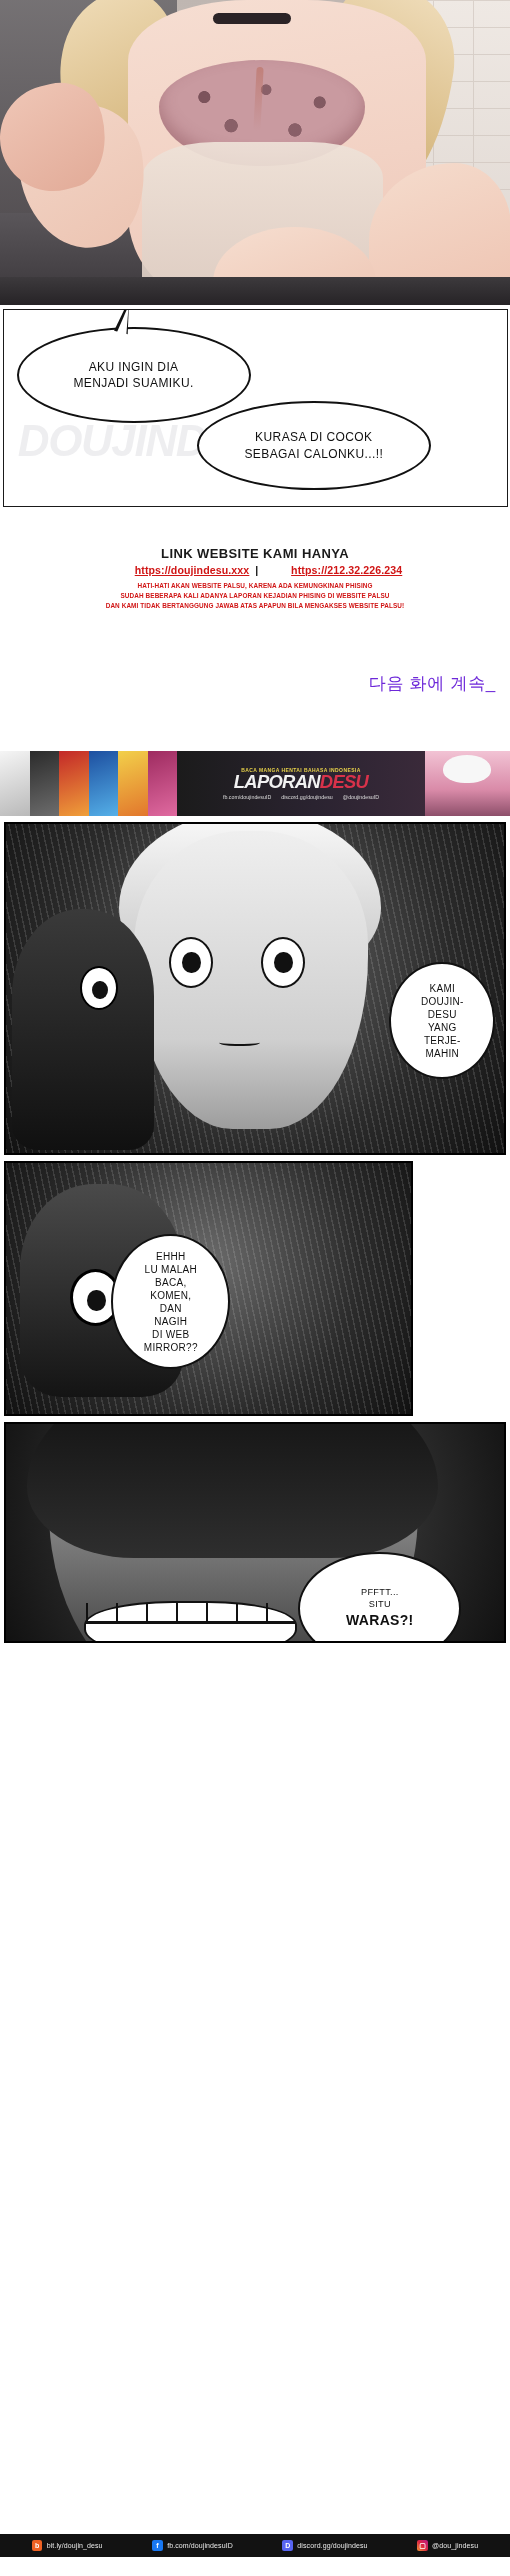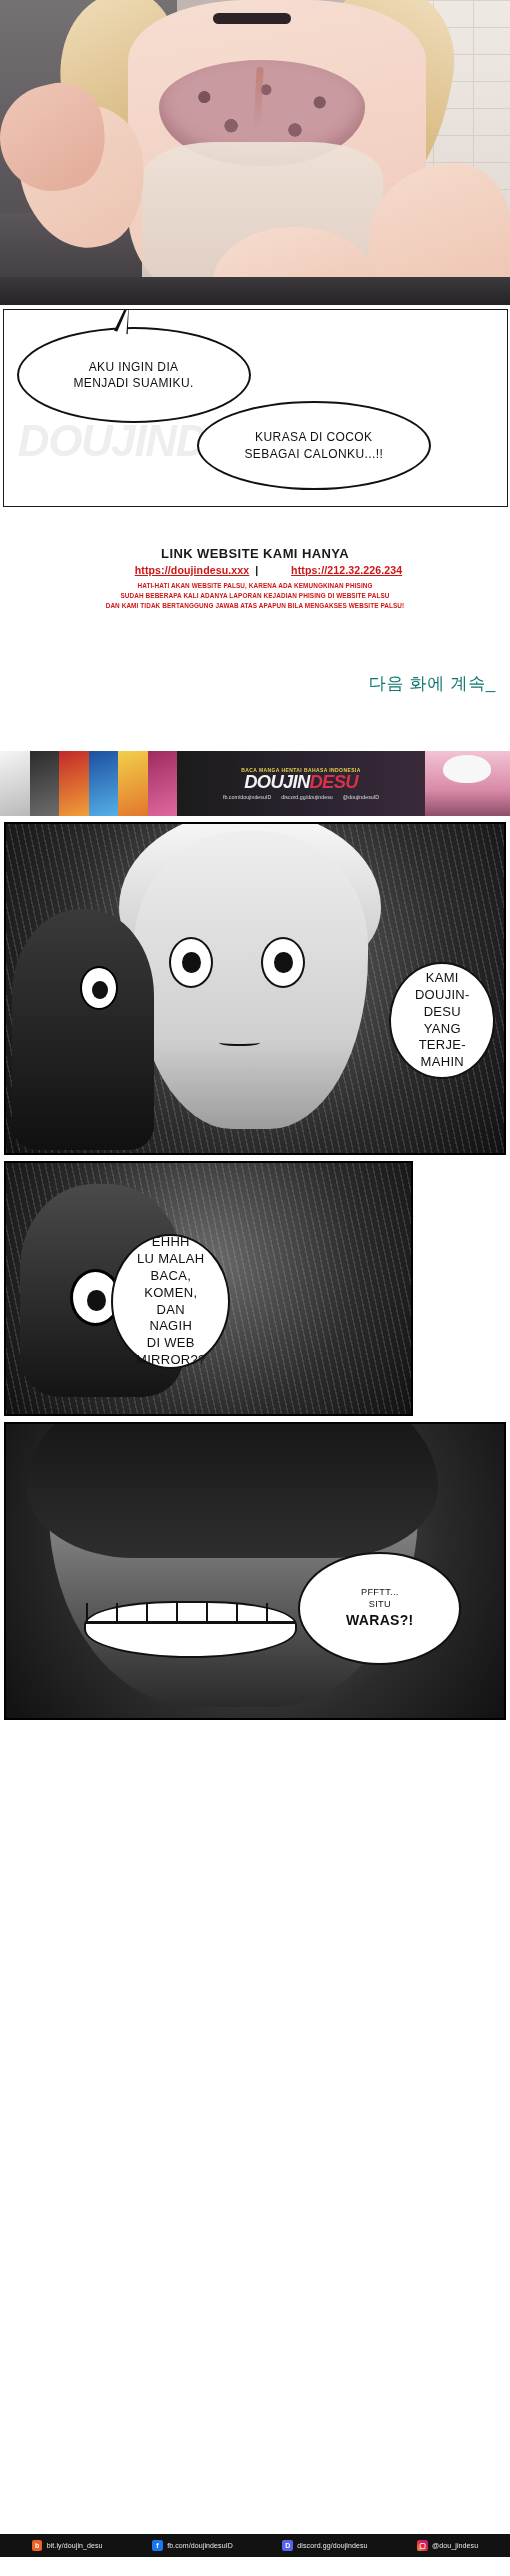--- a/index.html
+++ b/index.html
@@ -216,21 +216,21 @@
     letter-spacing: 0.1px;
   }
 
   
   .next-chapter {
     position: absolute;
     left: 0; top: 672px;
     width: 496px;
     text-align: right;
     font-size: 17px;
-    color: #0f766e;
+    color: #6d28d9;
     letter-spacing: 0.7px;
   }
 
   
   .banner {
     position: absolute;
     left: 0; top: 751px;
     width: 510px; height: 65px;
     background: #101010;
     overflow: hidden;
@@ -291,21 +291,21 @@
     width: 502px; height: 1701px;
   }
   .om-panel {
     position: absolute;
     border: 2.8px solid #000;
     background: #2a2a2a;
     overflow: hidden;
   }
   .om-1 { left: 0; top: 0; width: 502px; height: 333px; }
   .om-2 { left: 0; top: 339px; width: 409px; height: 255px; }
-  .om-3 { left: 0; top: 600px; width: 502px; height: 298px; }
+  .om-3 { left: 0; top: 600px; width: 502px; height: 221px; }
 
   .om-bg-dark {
     position: absolute; inset: 0;
     background: radial-gradient(circle at 50% 40%, #6b6b6b 0%, #2b2b2b 60%, #111 100%);
   }
   .om-speed {
     position: absolute; inset: 0;
     background: repeating-linear-gradient(78deg, rgba(255,255,255,.12) 0 1.4px, transparent 1.4px 6.4px);
   }
   .om-face-big {
@@ -386,21 +386,21 @@
   
   .om-bubble {
     position: absolute;
     background: #fff;
     border: 2.1px solid #111;
     border-radius: 50%;
     display: flex; align-items: center; justify-content: center;
     text-align: center;
   }
   .om-bubble .btext {
-    font-size: 13px; line-height: 1.3; color: #111;
+    font-size: 10px; line-height: 1.3; color: #111;
     font-weight: normal; letter-spacing: 0.3px;
     white-space: pre-line; padding: 0 7px;
   }
   .omb-1 { left: 383px; top: 138px; width: 106px; height: 117px; }
   .omb-2 { left: 105px; top: 71px; width: 119px; height: 135px; }
   .omb-3 { left: 292px; top: 128px; width: 163px; height: 113px; }
   .omb-3 .btext { font-size: 9.2px; }
   .omb-3 .big { font-size: 14px; font-weight: bold; }
 
   
@@ -491,21 +491,21 @@
       <div class="cover c1"></div>
       <div class="cover c2"></div>
       <div class="cover c3"></div>
       <div class="cover c4"></div>
       <div class="cover c5"></div>
       <div class="cover c6"></div>
     </div>
     <div class="banner-mid">
       <div class="banner-tagline">BACA MANGA HENTAI BAHASA INDONESIA</div>
       <div class="banner-logo">
-        <span class="a">DOUJIN</span><span class="b">DESU</span>
+        <span class="a">LAPORAN</span><span class="b">DESU</span>
       </div>
       <div class="banner-socials">
         <span>fb.com/doujindesuID</span>
         <span>discord.gg/doujindesu</span>
         <span>@doujindesuID</span>
       </div>
     </div>
     <div class="banner-girl"></div>
   </div>
 

